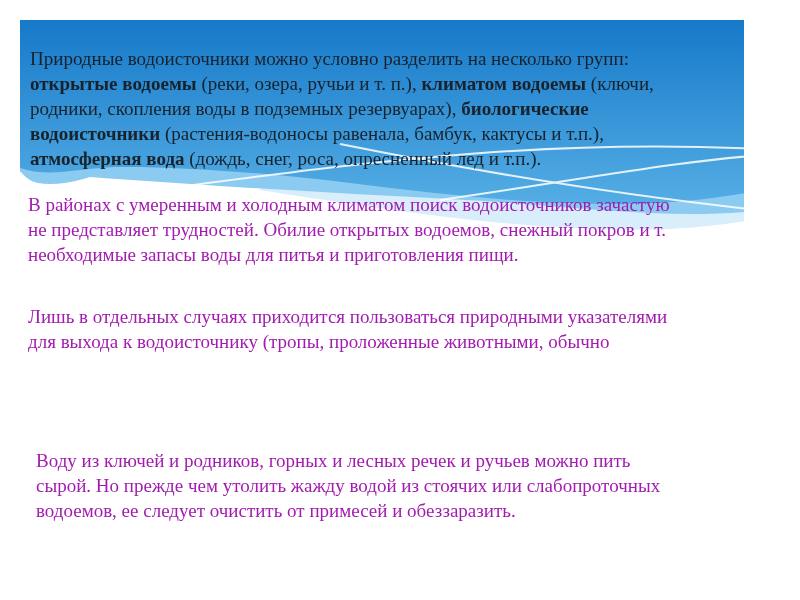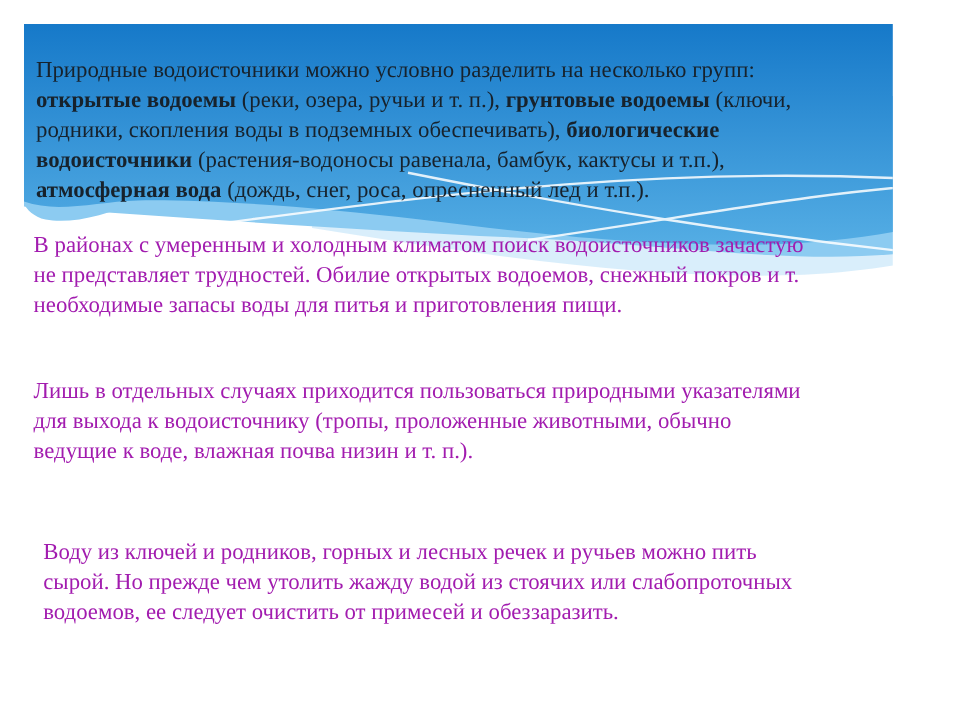--- a/index.html
+++ b/index.html
@@ -8,21 +8,21 @@
     background:#ffffff;
     font-family:Liberation Serif, serif;
   }
   .header-deco{position:absolute;left:20px;top:20px;width:758px;height:215px;}
   .para{position:absolute;font-size:19px;line-height:25px;}
   .para .line{white-space:pre;}
   .para .b{font-weight:700;}
   .p-intro{left:30px;top:46px;color:#17222c;}
   .p-body{color:#a21caf;}
   .p-temperate{left:28px;top:192px;}
-  .p-indicators{left:28px;top:314px;}
+  .p-indicators{left:28px;top:304px;}
   .p-purify{left:36px;top:448px;}
 </style>
 </head>
 <body>
 
 <div class="slide">
 
   <svg class="header-deco" viewBox="0 0 758 215" xmlns="http://www.w3.org/2000/svg" aria-hidden="true">
     <defs>
       <linearGradient id="gMain" x1="0" y1="0" x2="0" y2="1">
@@ -41,36 +41,35 @@
 
     <g stroke-width="2" fill="none" opacity="0.85">
       <path d="M150,168 C320,146 520,116 758,130" stroke="#ffffff"></path>
       <path d="M320,124 C460,152 600,176 758,192" stroke="#ffffff"></path>
       <path d="M420,180 C560,160 660,140 758,134" stroke="#ffffff"></path>
     </g>
   </svg>
 
   <div class="para p-intro">
       <div class="line"><span>Природные водоисточники можно условно разделить на несколько групп:</span></div>
-      <div class="line"><span class="b">открытые водоемы</span><span> (реки, озера, ручьи и т. п.), </span><span class="b">грунтовые водоемы</span><span> (ключи,</span></div>
-      <div class="line"><span>родники, скопления воды в подземных обеспечивать), </span><span class="b">биологические</span></div>
+      <div class="line"><span class="b">открытые водоемы</span><span> (реки, озера, ручьи и т. п.), </span><span class="b">климатом водоемы</span><span> (ключи,</span></div>
+      <div class="line"><span>родники, скопления воды в подземных резервуарах), </span><span class="b">биологические</span></div>
       <div class="line"><span class="b">водоисточники</span><span> (растения-водоносы равенала, бамбук, кактусы и т.п.),</span></div>
       <div class="line"><span class="b">атмосферная вода</span><span> (дождь, снег, роса, опресненный лед и т.п.).</span></div>
     </div>
 
   <div class="para p-body p-temperate">
       <div class="line"><span>В районах с умеренным и холодным климатом поиск водоисточников зачастую</span></div>
       <div class="line"><span>не представляет трудностей. Обилие открытых водоемов, снежный покров и т.</span></div>
       <div class="line"><span>необходимые запасы воды для питья и приготовления пищи.</span></div>
     </div>
 
   <div class="para p-body p-indicators">
       <div class="line"><span>Лишь в отдельных случаях приходится пользоваться природными указателями</span></div>
       <div class="line"><span>для выхода к водоисточнику (тропы, проложенные животными, обычно</span></div>
-      <div class="line"><span>ведущие к воде, влажная почва низин и т. п.).</span></div>
     </div>
 
   <div class="para p-body p-purify">
       <div class="line"><span>Воду из ключей и родников, горных и лесных речек и ручьев можно пить</span></div>
       <div class="line"><span>сырой. Но прежде чем утолить жажду водой из стоячих или слабопроточных</span></div>
       <div class="line"><span>водоемов, ее следует очистить от примесей и обеззаразить.</span></div>
     </div>
 
 </div>
 

